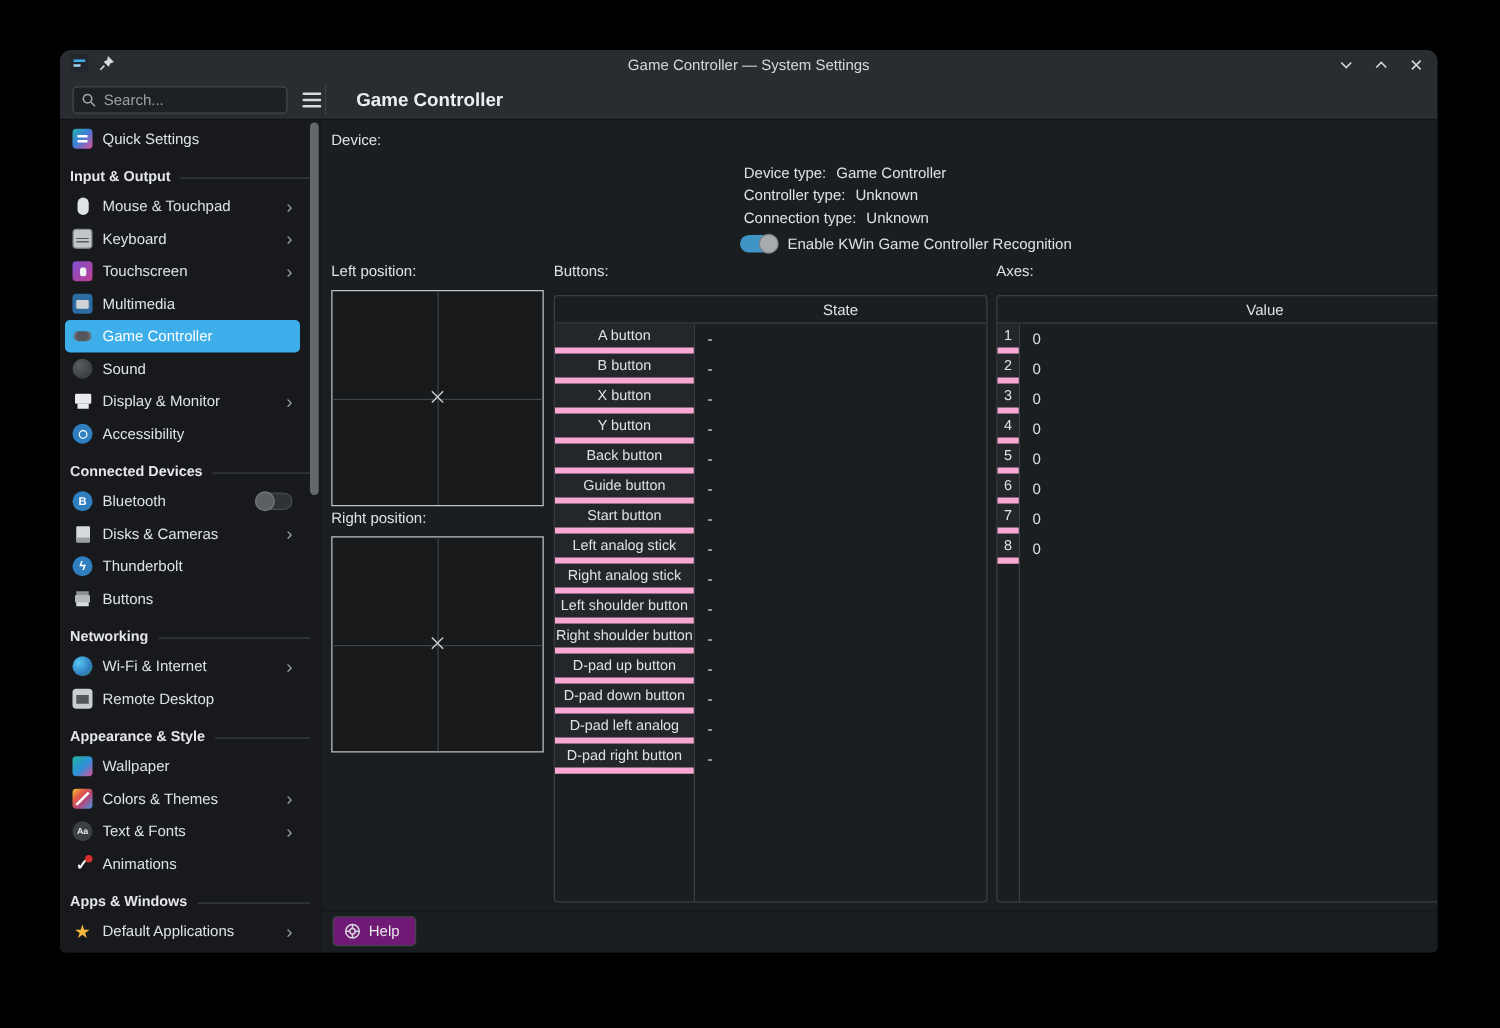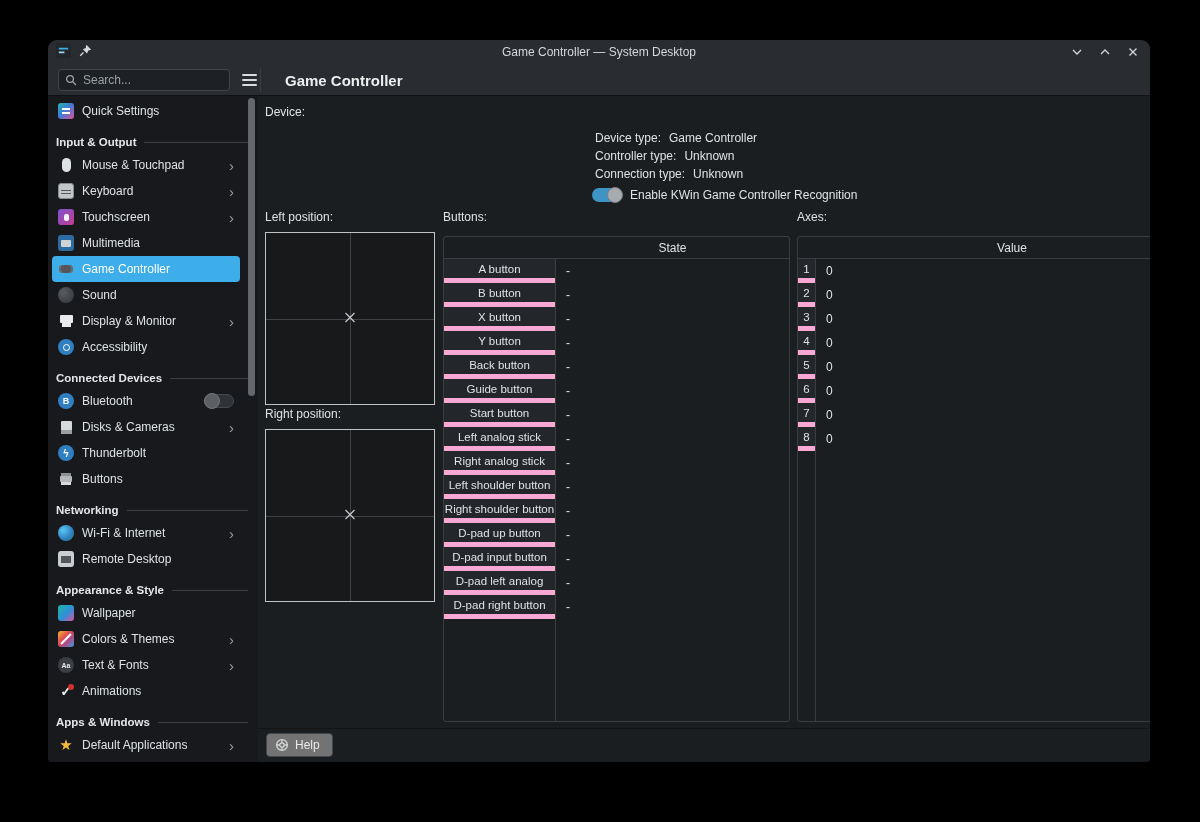--- a/index.html
+++ b/index.html
@@ -100,21 +100,21 @@
   .gtable.axes { left:539px; width:412px; grid-template-columns:18px 1fr; }
   .gtable .corner { border-bottom:1px solid #3a3e42; }
   .gtable .thead { border-bottom:1px solid #3a3e42; display:flex; align-items:center; justify-content:center; color:#dfe1e3; }
   .gtable .hdrcol { border-right:1px solid #3a3e42; display:flex; flex-direction:column; }
   .gtable .hdrcol .hcell { height:24px; flex-shrink:0; background:#23262a; border-bottom:5px solid #f9a8d4; display:flex; align-items:center; justify-content:center; white-space:nowrap; font-size:11.5px; }
   .gtable .valcol { display:flex; flex-direction:column; }
   .gtable .valcol .vcell { height:24px; flex-shrink:0; display:flex; align-items:center; padding-left:10px; }
   .footer-sep { position:absolute; left:0; right:0; top:632px; height:1px; background:#121416; }
   .help-btn {
     position:absolute; left:8px; top:637px; height:24px; padding:0 12px 0 8px;
-    background:#737373; border:1px solid #43474b; border-radius:4px;
+    background:#701a75; border:1px solid #43474b; border-radius:4px;
     color:#e8eaeb; font-size:12px; font-family:"Liberation Sans",sans-serif;
     display:flex; align-items:center; gap:6px;
   }
 </style>
 </head>
 <body>
 
 <div class="window">
 
   <div class="titlebar">
@@ -126,21 +126,21 @@
             <line x1="3" y1="10" x2="9" y2="10" stroke="#9fd6f2" stroke-width="2"></line>
           </svg>
       </span>
       <span>
         <svg width="13" height="13" viewBox="0 0 16 16">
             <path d="M9 1l6 6-3.4 1-1.8 3.6L4.8 6.6 8.4 4.8z" fill="#d8dadc"></path>
             <path d="M5.5 10.5L1.5 14.5" stroke="#d8dadc" stroke-width="1.6"></path>
           </svg>
       </span>
     </div>
-    <div class="tb-title">Game Controller — System Desktop</div>
+    <div class="tb-title">Game Controller — System Settings</div>
     <div class="tb-controls">
       <span>
           <svg width="12" height="12" viewBox="0 0 12 12">
             <path d="M2 4 L6 8 L10 4" stroke="#d4d6d8" stroke-width="1.3" fill="none"></path>
           </svg>
         </span>
       <span>
           <svg width="12" height="12" viewBox="0 0 12 12">
             <path d="M2 8 L6 4 L10 8" stroke="#d4d6d8" stroke-width="1.3" fill="none"></path>
           </svg>
@@ -346,21 +346,21 @@
           <div class="hcell">X button</div>
           <div class="hcell">Y button</div>
           <div class="hcell">Back button</div>
           <div class="hcell">Guide button</div>
           <div class="hcell">Start button</div>
           <div class="hcell">Left analog stick</div>
           <div class="hcell">Right analog stick</div>
           <div class="hcell">Left shoulder button</div>
           <div class="hcell">Right shoulder button</div>
           <div class="hcell">D-pad up button</div>
-          <div class="hcell">D-pad input button</div>
+          <div class="hcell">D-pad down button</div>
           <div class="hcell">D-pad left analog</div>
           <div class="hcell">D-pad right button</div>
         </div>
         <div class="valcol">
           <div class="vcell">-</div>
           <div class="vcell">-</div>
           <div class="vcell">-</div>
           <div class="vcell">-</div>
           <div class="vcell">-</div>
           <div class="vcell">-</div>

